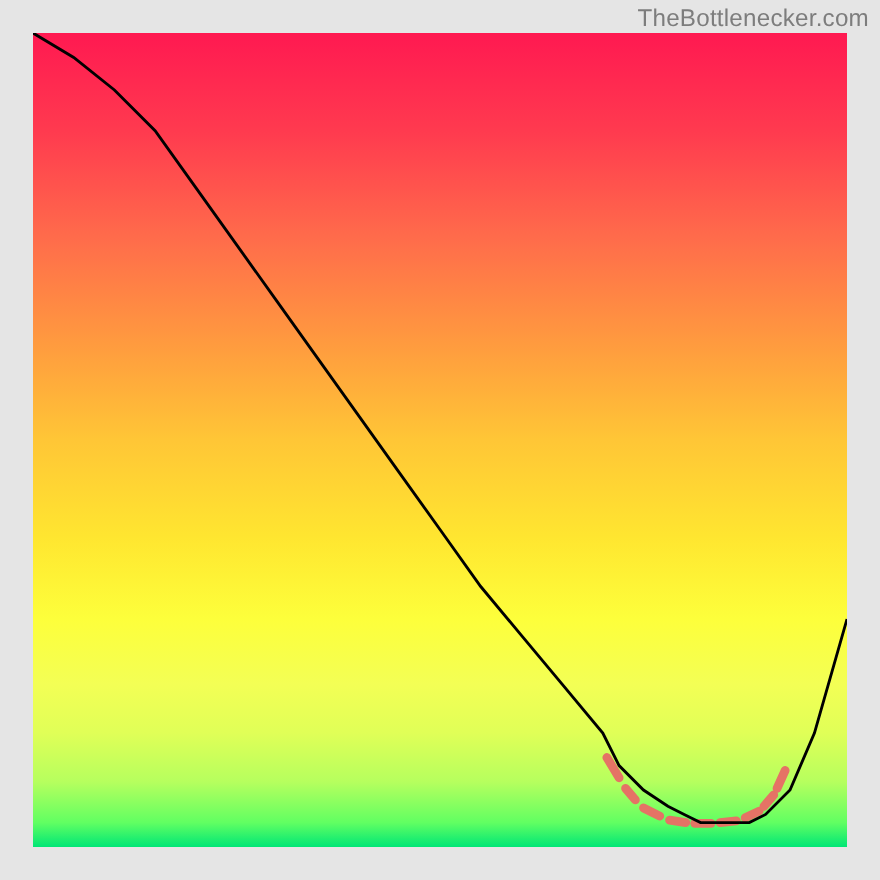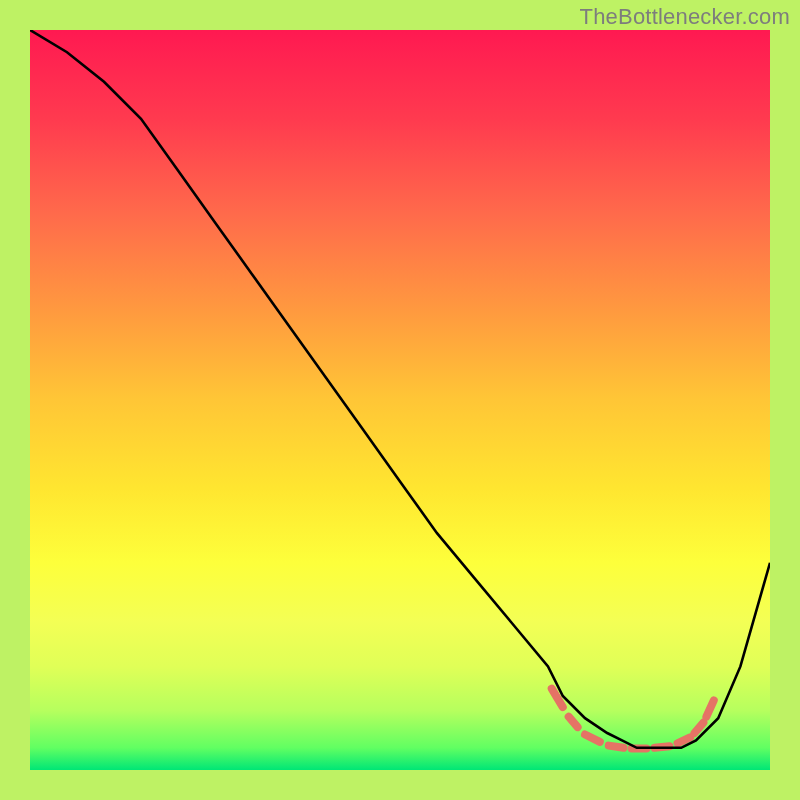--- a/index.html
+++ b/index.html
@@ -10,21 +10,21 @@
     background: #000;
     overflow: hidden;
     font-family: "Segoe UI", Arial, sans-serif;
   }
   .frame {
     position: absolute;
     left: 0;
     top: 0;
     width: 800px;
     height: 800px;
-    background: #bef264;
+    background: #e5e5e5;
   }
   .plot-area {
     position: absolute;
     left: 30px;
     top: 30px;
     width: 740px;
     height: 740px;
     
     background: linear-gradient(
       to bottom,

